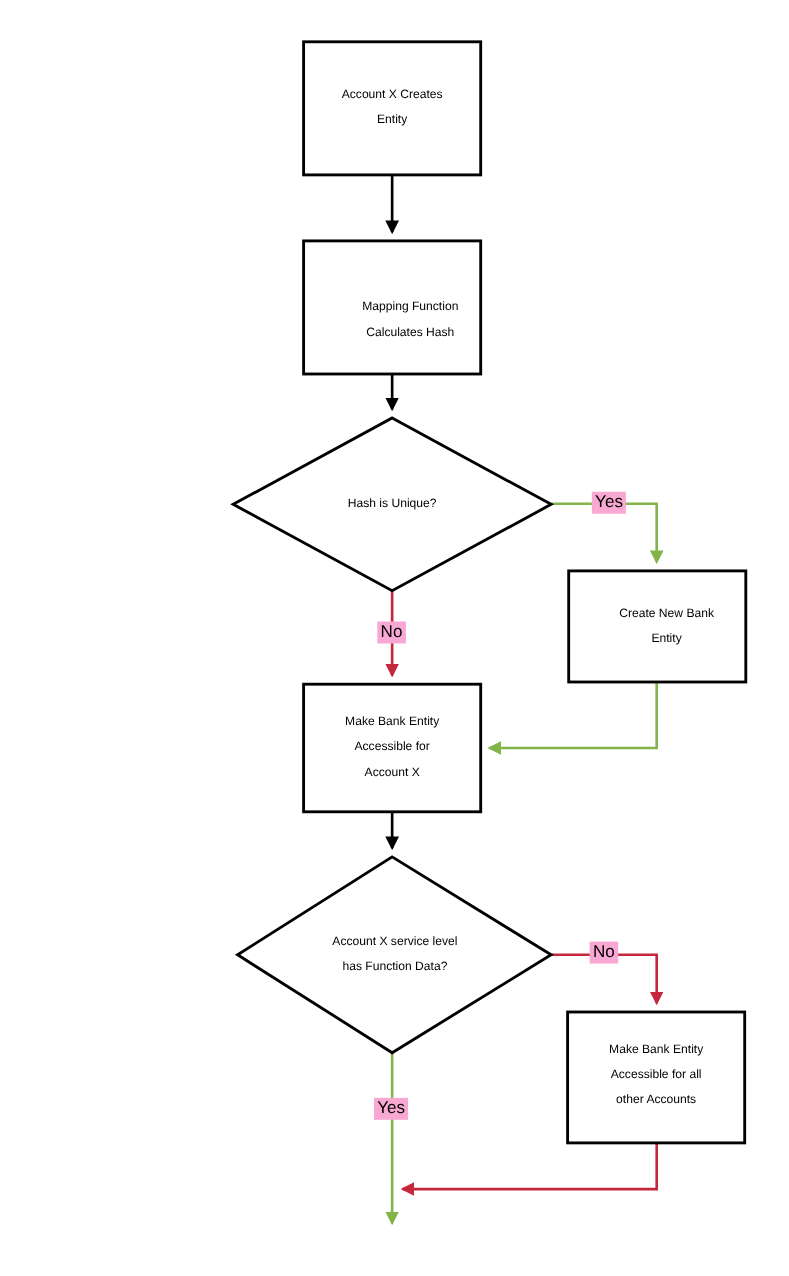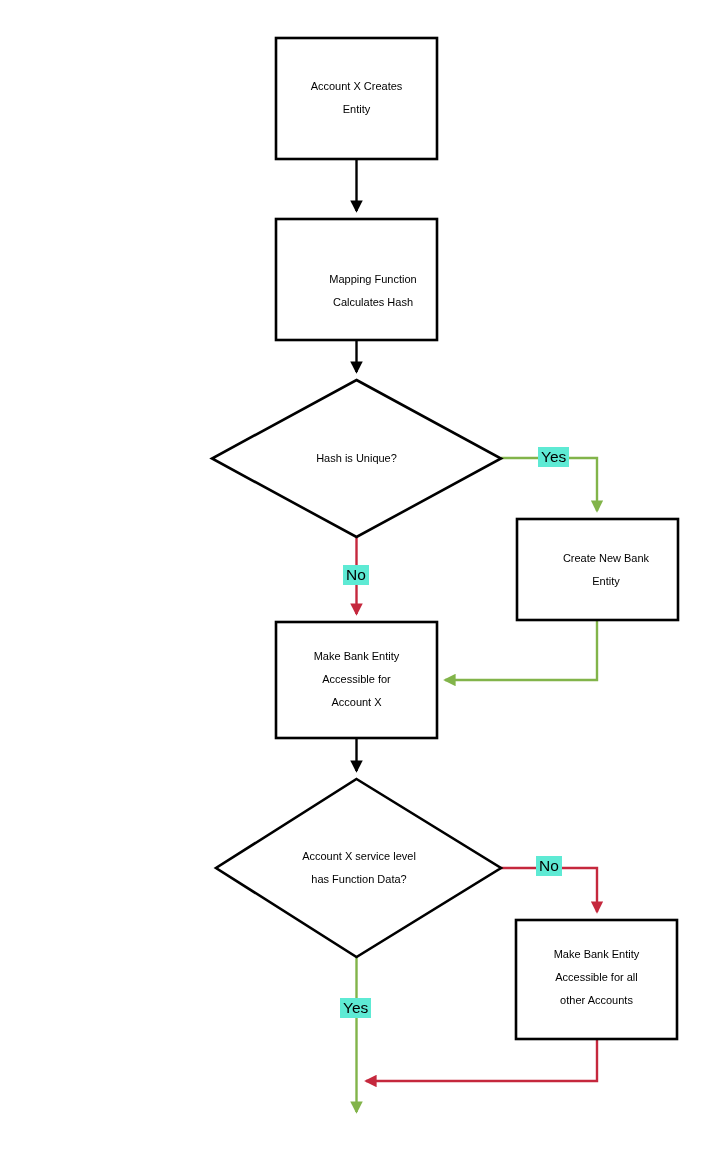--- a/index.html
+++ b/index.html
@@ -30,21 +30,21 @@
     line-height: 23px;
     white-space: pre-line;
     pointer-events: none;
   }
   .edge-label {
     position: absolute;
     color: #000000;
     font-family: "Liberation Sans", sans-serif;
     font-size: 15.5px;
     line-height: 20px;
-    background: #5eead4;
+    background: #f9a8d4;
     padding: 0 3px;
     white-space: nowrap;
   }
 </style>
 </head>
 <body>
 
 <svg id="flow-canvas" viewBox="0 0 717 1160" xmlns="http://www.w3.org/2000/svg">
   <defs>
     <marker id="arrow-black" viewBox="0 0 10 10" refX="8.5" refY="5" markerWidth="5.2" markerHeight="5.2" orient="auto-start-reverse">

